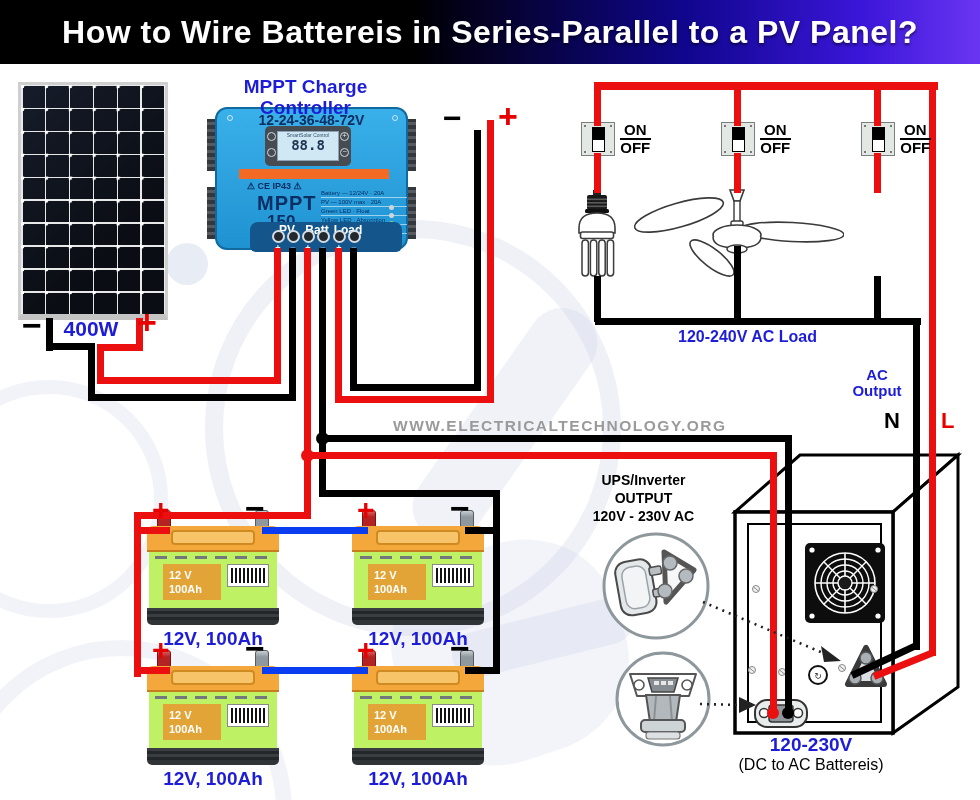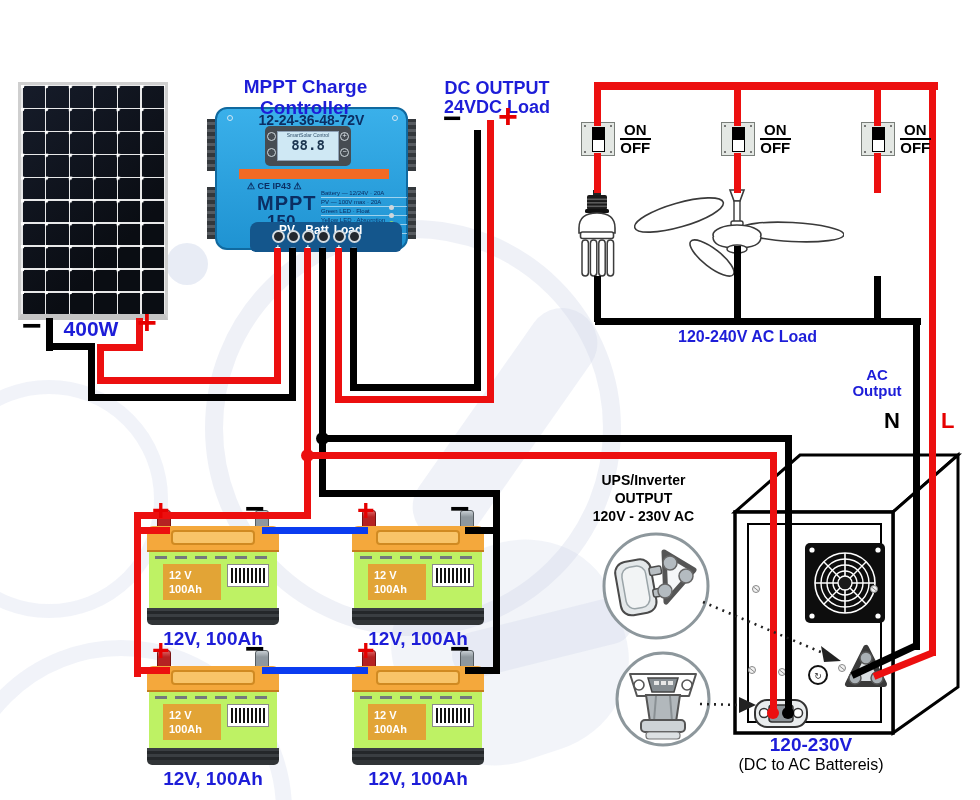--- a/index.html
+++ b/index.html
@@ -101,20 +101,23 @@
 <div class="stage">
 
   <div class="wm" style="left:205px;top:220px;width:380px;height:380px;border:18px solid rgba(205,212,232,.33);border-radius:50%"></div>
   <div class="wm" style="left:470px;top:290px;width:70px;height:270px;background:rgba(205,212,232,.30);border-radius:40px;transform:rotate(35deg)"></div>
   <div class="wm" style="left:395px;top:545px;width:230px;height:215px;background:rgba(205,212,232,.26);border-radius:42%;transform:rotate(-18deg)"></div>
   <div class="wm" style="left:450px;top:615px;width:185px;height:46px;background:rgba(205,212,232,.30);border-radius:24px;transform:rotate(-14deg)"></div>
   <div class="wm" style="left:166px;top:243px;width:42px;height:42px;background:rgba(205,212,232,.45);border-radius:50%"></div>
   <div class="wm" style="left:-70px;top:380px;width:210px;height:210px;border:14px solid rgba(205,212,232,.28);border-radius:50%"></div>
   <div class="wm" style="left:-50px;top:640px;width:310px;height:310px;border:16px solid rgba(205,212,232,.28);border-radius:50%"></div>
 
+  <div class="titlebar">
+    <h1>How to Wire Battereis in Series-Parallel to a PV Panel?</h1>
+  </div>
 
   <div class="panel"></div>
   <div class="sign blk" style="left:22px;top:308px;font-size:34px">−</div>
   <div class="lbl blue" style="left:60px;top:318px;width:62px;font-size:21px">400W</div>
   <div class="sign red" style="left:137px;top:305px;font-size:34px">+</div>
 
   <div class="lbl blue" style="left:203px;top:77px;width:205px;font-size:19px">MPPT Charge Controller</div>
   <div class="mppt">
     <div class="fin" style="left:0;top:12px"></div>
     <div class="fin" style="left:0;top:80px"></div>
@@ -161,24 +164,20 @@
         <div class="pol" style="left:23px">+</div>
         <div class="pol" style="left:38px">−</div>
         <div class="pol" style="left:53px">+</div>
         <div class="pol" style="left:68px">−</div>
         <div class="pol" style="left:84px">+</div>
         <div class="pol" style="left:99px">−</div>
       </div>
     </div>
   </div>
 
-  <div class="lbl blue" style="left:428px;top:79px;width:138px;font-size:18px">
-    <div>DC OUTPUT</div>
-    <div>24VDC Load</div>
-  </div>
   <div class="sign blk" style="left:443px;top:102px;font-size:32px">−</div>
   <div class="sign red" style="left:498px;top:99px;font-size:34px">+</div>
 
   <div class="sw" style="left:581px;top:122px">
     <span class="tg"></span>
     <span class="c" style="left:2px;top:2px"></span>
     <span class="c" style="right:2px;top:2px"></span>
     <span class="c" style="left:2px;bottom:2px"></span>
     <span class="c" style="right:2px;bottom:2px"></span>
   </div>
@@ -236,20 +235,21 @@
   </svg>
   <div class="lbl blue" style="left:640px;top:328px;width:215px;font-size:16px">120-240V AC Load</div>
 
   <div class="lbl blue" style="left:845px;top:367px;width:64px;font-size:15px">
     <div>AC</div>
     <div>Output</div>
   </div>
   <div class="sign blk" style="left:884px;top:410px;font-size:22px;font-weight:bold">N</div>
   <div class="sign red" style="left:941px;top:410px;font-size:22px;font-weight:bold">L</div>
 
+  <div class="abs" style="left:393px;top:417px;z-index:1;font-size:15.5px;font-weight:600;letter-spacing:1.5px;color:#9a9a9a">WWW.ELECTRICALTECHNOLOGY.ORG</div>
 
 
   <div class="sign red" style="left:152px;top:495px;font-size:30px">+</div>
   <div class="sign blk" style="left:245px;top:491px;font-size:34px">−</div>
   <div class="sign red" style="left:357px;top:495px;font-size:30px">+</div>
   <div class="sign blk" style="left:450px;top:491px;font-size:34px">−</div>
   <div class="sign red" style="left:152px;top:635px;font-size:30px">+</div>
   <div class="sign blk" style="left:245px;top:631px;font-size:34px">−</div>
   <div class="sign red" style="left:357px;top:635px;font-size:30px">+</div>
   <div class="sign blk" style="left:450px;top:631px;font-size:34px">−</div>

